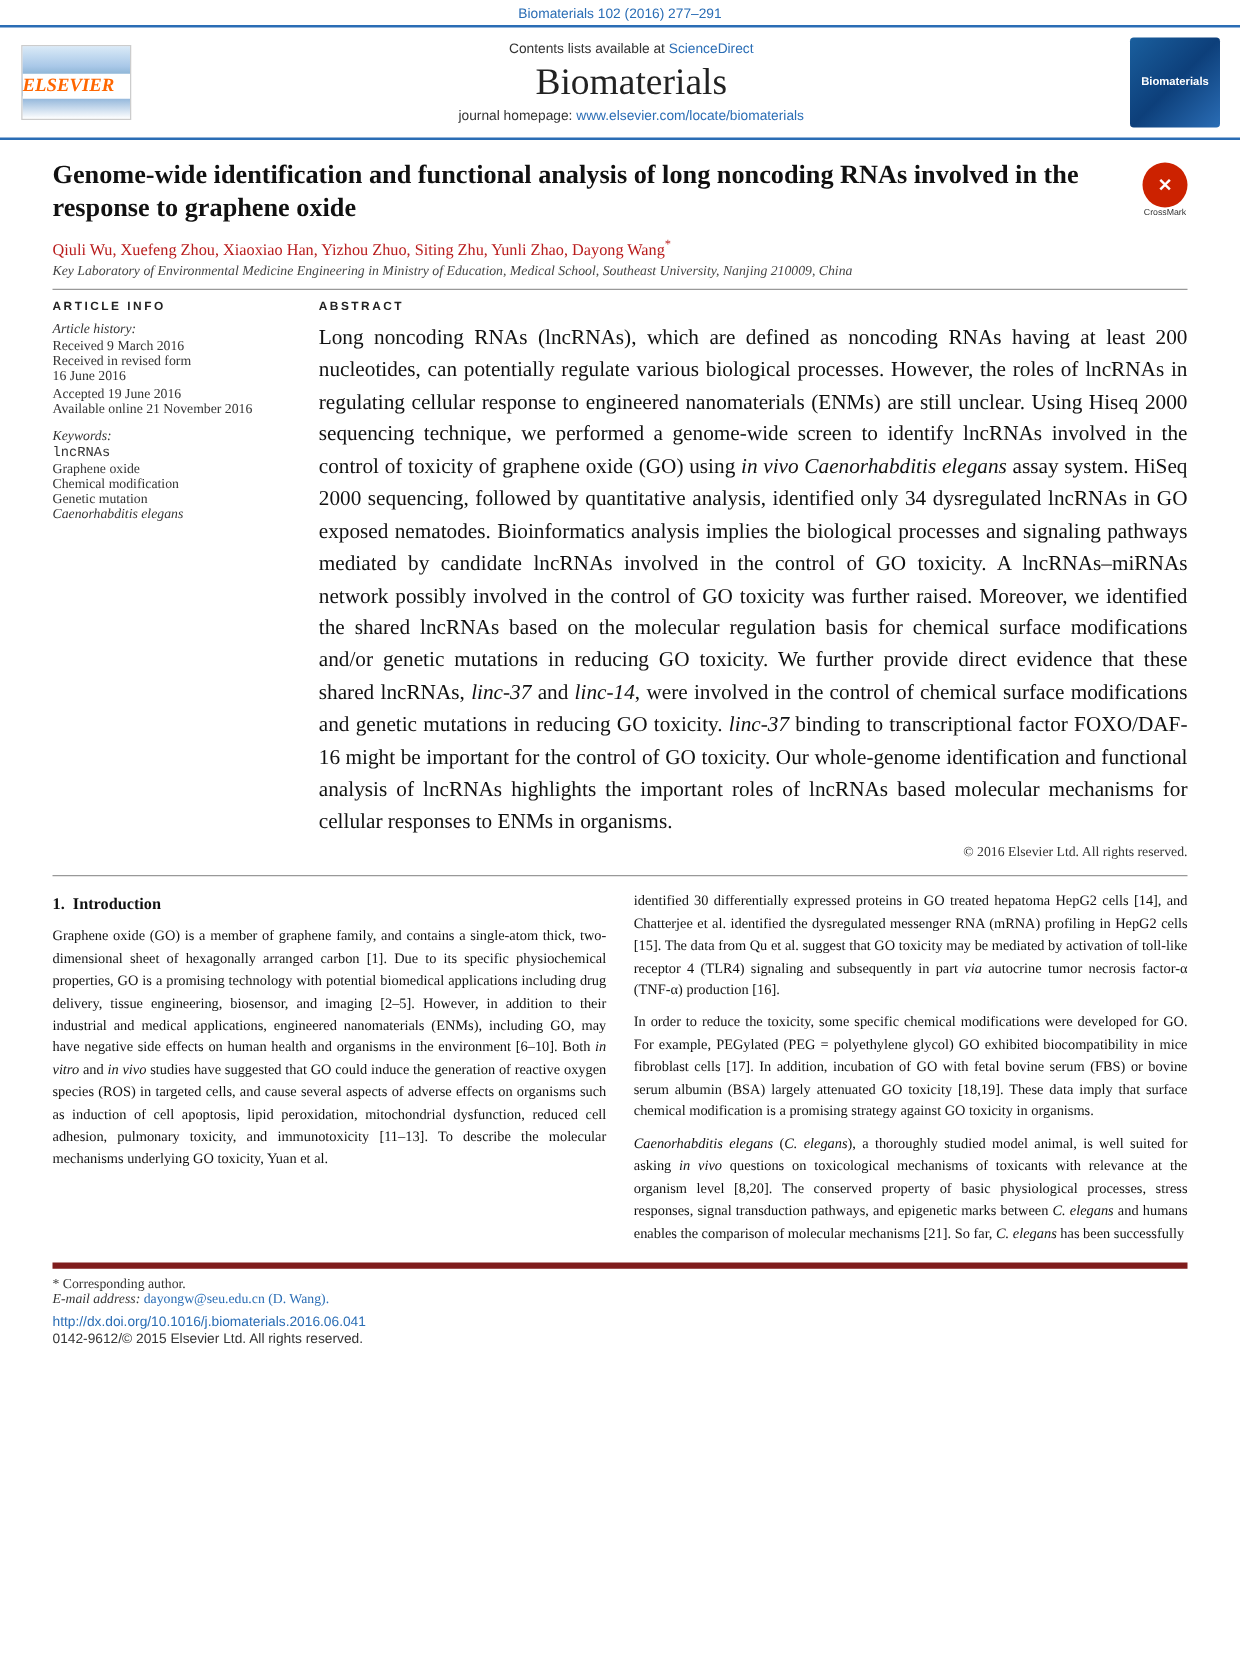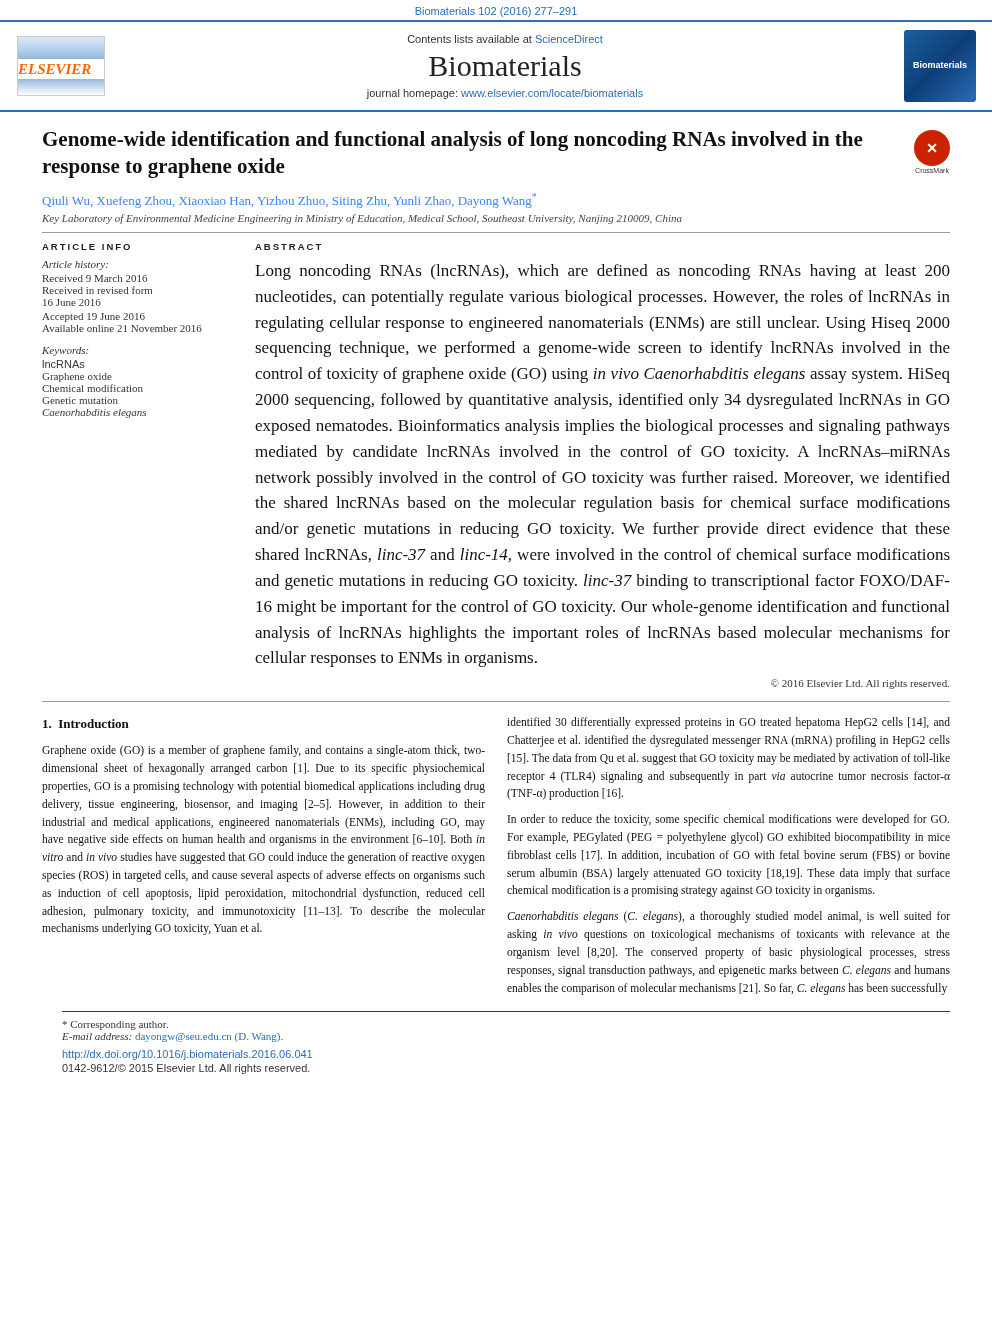--- a/index.html
+++ b/index.html
@@ -52,42 +52,42 @@
 <div style="padding:14px 42px 10px;">
 
   <div style="display:flex; align-items:flex-start; gap:12px; margin-bottom:10px;">
     <div style="font-size:21px; font-weight:bold; color:#111; line-height:1.3; flex:1; font-family:'Times New Roman',serif;">Genome-wide identification and functional analysis of long noncoding RNAs involved in the response to graphene oxide</div>
     <div style="flex-shrink:0; margin-top:4px; cursor:pointer;">
       <div style="width:36px; height:36px; border-radius:50%; background:#cc2200; display:flex; align-items:center; justify-content:center; color:#fff; font-size:14px; font-weight:bold; font-family:Arial,sans-serif;">✕</div>
       <div style="font-size:7px; text-align:center; color:#333; margin-top:1px; font-family:Arial,sans-serif;">CrossMark</div>
     </div>
   </div>
 
-  <div style="font-size:13px; color:#3b82f6; margin-bottom:3px; font-family:'Times New Roman',serif;">
+  <div style="font-size:13px; color:#b91c1c; margin-bottom:3px; font-family:'Times New Roman',serif;">
     <span>Qiuli Wu, Xuefeng Zhou, Xiaoxiao Han, Yizhou Zhuo, Siting Zhu, Yunli Zhao, Dayong Wang<span style="font-size:10px; vertical-align:super;">*</span></span>
   </div>
 
   <div style="font-size:11px; font-style:italic; color:#444; margin-bottom:8px; font-family:'Times New Roman',serif;">Key Laboratory of Environmental Medicine Engineering in Ministry of Education, Medical School, Southeast University, Nanjing 210009, China</div>
 
   <hr style="border:none; border-top:1px solid #999; margin:6px 0;">
 
   <div style="display:flex; gap:18px; margin-top:8px;">
 
     <div style="width:195px; flex-shrink:0;">
       <div style="font-size:9.5px; letter-spacing:2px; text-transform:uppercase; font-weight:bold; color:#222; margin-bottom:6px; font-family:Arial,sans-serif;">Article info</div>
       <div style="font-size:11px; font-style:italic; color:#333; margin-bottom:2px; font-family:'Times New Roman',serif;">Article history:</div>
       <div style="font-size:11px; color:#333; font-family:'Times New Roman',serif;">Received 9 March 2016</div>
       <div style="font-size:11px; color:#333; font-family:'Times New Roman',serif;">Received in revised form</div>
       <div style="font-size:11px; color:#333; margin-bottom:2px; font-family:'Times New Roman',serif;">16 June 2016</div>
       <div style="font-size:11px; color:#333; font-family:'Times New Roman',serif;">Accepted 19 June 2016</div>
       <div style="font-size:11px; color:#333; margin-bottom:10px; font-family:'Times New Roman',serif;">Available online 21 November 2016</div>
 
       <div style="margin-top:6px;">
         <div style="font-size:11px; font-style:italic; color:#333; margin-bottom:2px; font-family:'Times New Roman',serif;">Keywords:</div>
-        <div style="font-size:11px; color:#333; font-family:Liberation Sans, sans-serif;">lncRNAs</div>
+        <div style="font-size:11px; color:#333; font-family:Liberation Mono, monospace;">lncRNAs</div>
         <div style="font-size:11px; color:#333; font-family:'Times New Roman',serif;">Graphene oxide</div>
         <div style="font-size:11px; color:#333; font-family:'Times New Roman',serif;">Chemical modification</div>
         <div style="font-size:11px; color:#333; font-family:'Times New Roman',serif;">Genetic mutation</div>
         <div style="font-size:11px; color:#333; font-style:italic; font-family:'Times New Roman',serif;">Caenorhabditis elegans</div>
       </div>
     </div>
 
     <div style="flex:1;">
       <div style="font-size:9.5px; letter-spacing:2px; text-transform:uppercase; font-weight:bold; color:#222; margin-bottom:6px; font-family:Arial,sans-serif;">Abstract</div>
       <div style="font-size:17px; line-height:1.52; color:#111; text-align:justify; font-family:'Times New Roman',serif;">
@@ -114,21 +114,21 @@
       </p>
       <p style="margin-bottom:8px;">
         In order to reduce the toxicity, some specific chemical modifications were developed for GO. For example, PEGylated (PEG = polyethylene glycol) GO exhibited biocompatibility in mice fibroblast cells [17]. In addition, incubation of GO with fetal bovine serum (FBS) or bovine serum albumin (BSA) largely attenuated GO toxicity [18,19]. These data imply that surface chemical modification is a promising strategy against GO toxicity in organisms.
       </p>
       <p>
         <em>Caenorhabditis elegans</em> (<em>C. elegans</em>), a thoroughly studied model animal, is well suited for asking <em>in vivo</em> questions on toxicological mechanisms of toxicants with relevance at the organism level [8,20]. The conserved property of basic physiological processes, stress responses, signal transduction pathways, and epigenetic marks between <em>C. elegans</em> and humans enables the comparison of molecular mechanisms [21]. So far, <em>C. elegans</em> has been successfully
       </p>
     </div>
   </div>
 
-  <div style="margin-top:14px; border-top:1px solid #7f1d1d; padding-top:6px;margin-left:20px;">
+  <div style="margin-top:14px; border-top:5px solid #7f1d1d; padding-top:6px;">
     <div style="font-size:11px; color:#333; font-family:'Times New Roman',serif;">* Corresponding author.</div>
     <div style="font-size:11px; color:#333; font-family:'Times New Roman',serif;">
       <em><span>E-mail address:</span></em>
       <span style="color:#2a6db5; cursor:pointer;">dayongw@seu.edu.cn (D. Wang).</span>
     </div>
     <div style="margin-top:4px;">
       <a style="color:#2a6db5; font-size:11px; text-decoration:none; font-family:Arial,sans-serif;">http://dx.doi.org/10.1016/j.biomaterials.2016.06.041</a>
     </div>
     <div style="font-size:11px; color:#333; font-family:Arial,sans-serif;">0142-9612/© 2015 Elsevier Ltd. All rights reserved.</div>
   </div>

